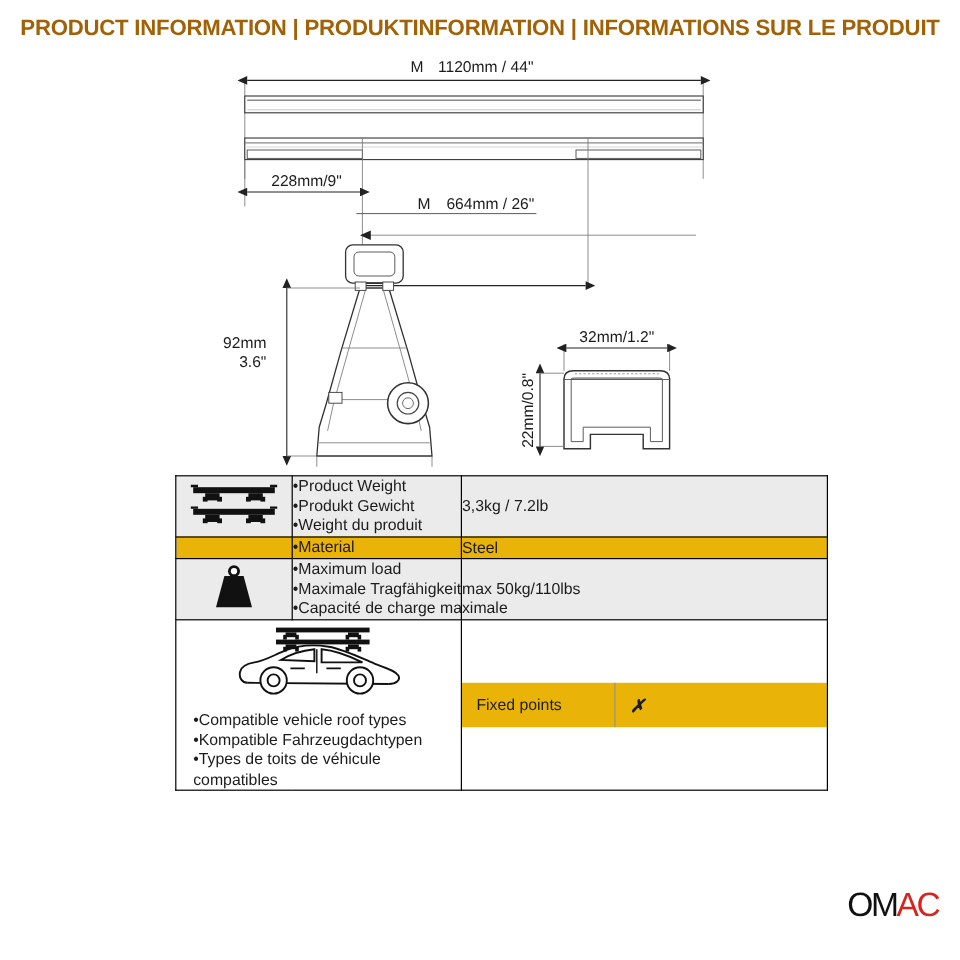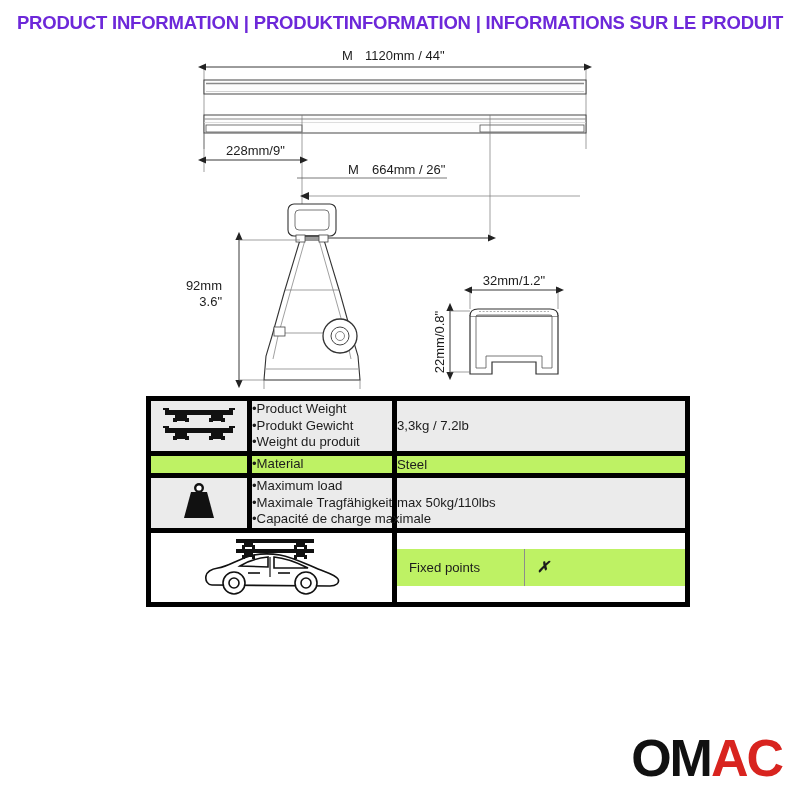--- a/index.html
+++ b/index.html
@@ -20,21 +20,21 @@
   
   #page-title {
     position: absolute;
     top: 12px;
     left: 0;
     width: 800px;
     text-align: center;
     font-size: 18.5px;
     font-weight: bold;
     letter-spacing: -0.2px;
-    color: #6d28d9;
+    color: #a16207;
     white-space: nowrap;
   }
 
   
   #drawing-area {
     position: absolute;
     top: 44px;
     left: 0;
     width: 800px;
     height: 345px;
@@ -46,40 +46,40 @@
     position: absolute;
     left: 146px;
     top: 396px;
     width: 544px;
     border-collapse: collapse;
     table-layout: fixed;
     font-size: 13.2px;
     color: #1c1c1c;
   }
   #spec-table td {
-    border: 5px solid #000000;
+    border: 1px solid #000000;
     padding: 0;
     vertical-align: middle;
   }
   .cell-icon {
     width: 96px;
     text-align: center;
     padding: 4px 0;
   }
   .cell-label {
     width: 140px;
     padding: 5px 6px 5px 4px;
     line-height: 1.26;
   }
   .cell-value {
     padding: 5px 12px;
     line-height: 1.3;
   }
   .row-shaded td { background: #ebebeb; }
-  .row-plain td { background: #bef264; }
+  .row-plain td { background: #eab308; }
 
   .label-line { display: block; white-space: nowrap; }
   .label-line.wrap { white-space: normal; }
 
   .checkmark {
     font-size: 26px;
     line-height: 1;
     font-weight: bold;
     display: inline-block;
     transform: scaleX(0.92);
@@ -119,23 +119,23 @@
   #compat-table tr td:last-child { border-right: none; }
   #compat-table tr:first-child td { border-top: none; }
   #compat-table tr:last-child td { border-bottom: none; }
   .mark { font-size: 15px; font-weight: bold; font-style: italic; }
   .mark.yes { font-style: normal; font-size: 16px; }
 
   
   #brand-logo {
     position: absolute;
     right: 18px;
-    bottom: 16px;
-    font-size: 52px;
-    font-weight: bold;
+    bottom: 32px;
+    font-size: 28px;
+    font-weight: normal;
     letter-spacing: -2px;
     line-height: 1;
   }
   .logo-om { color: #111111; }
   .logo-ac { color: #d8241f; }
 </style>
 </head>
 <body>
 
 <div id="page-title">PRODUCT INFORMATION | PRODUKTINFORMATION | INFORMATIONS SUR LE PRODUIT</div>
@@ -334,20 +334,25 @@
             <path d="M74,24 L74,44" stroke-width="1.2"></path>
             <path d="M52,40 h12" stroke-width="1.6"></path>
             <path d="M82,40 h12" stroke-width="1.6"></path>
 
             <circle cx="38" cy="50" r="11" fill="#fff"></circle>
             <circle cx="38" cy="50" r="5" fill="#fff"></circle>
             <circle cx="110" cy="50" r="11" fill="#fff"></circle>
             <circle cx="110" cy="50" r="5" fill="#fff"></circle>
           </g>
         </svg>
+        <div class="compat-text">
+          <span class="label-line">•Compatible vehicle roof types</span>
+          <span class="label-line">•Kompatible Fahrzeugdachtypen</span>
+          <span class="label-line wrap">•Types de toits de véhicule compatibles</span>
+        </div>
       </td>
       <td class="compat-right">
         <table id="compat-table">
           <tbody>
             <tr class="row-plain">
               <td>Fixed points</td>
               <td><span class="mark">✗</span></td>
             </tr>
           </tbody>
         </table>

